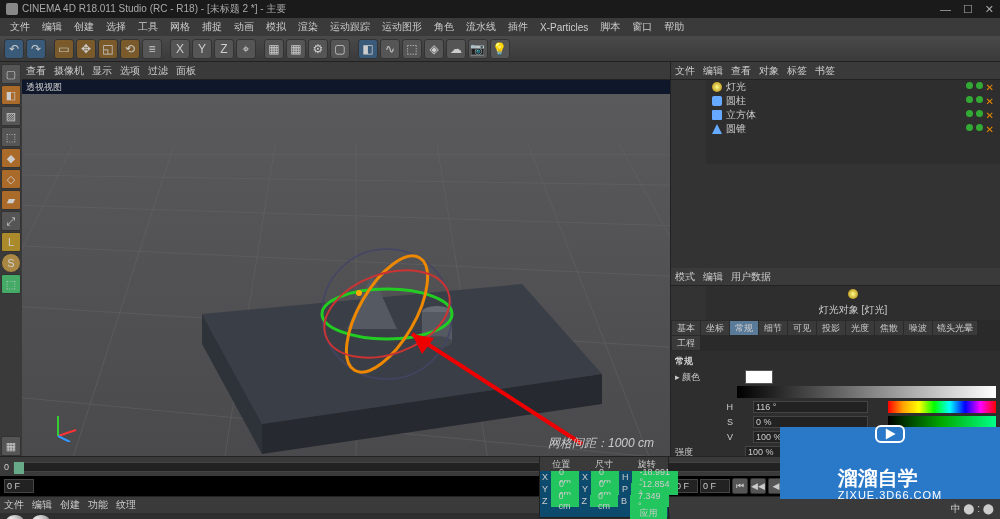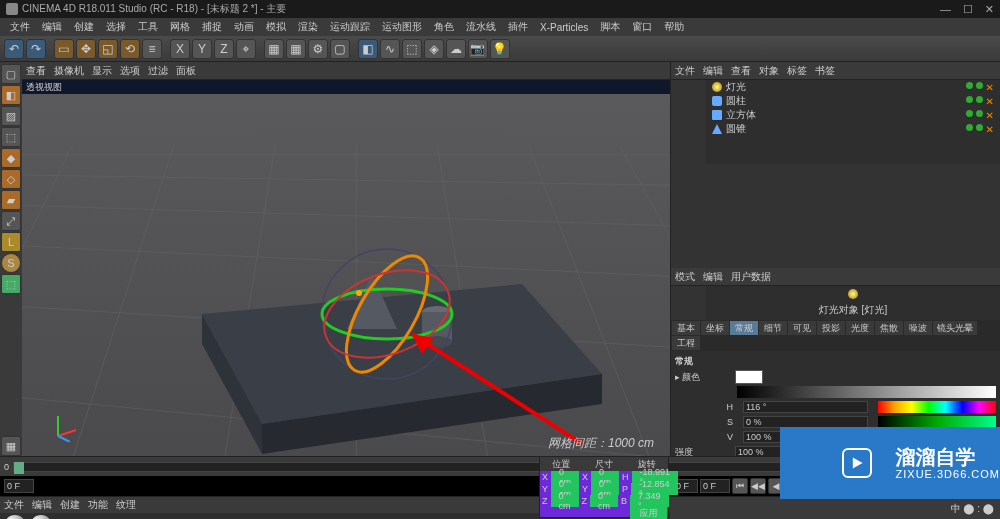--- a/index.html
+++ b/index.html
@@ -47,21 +47,21 @@
 .obj-row .flags { margin-left: auto; display:flex; gap:3px;}
 .obj-row .flag-dot{width:7px;height:7px;border-radius:50%;}
 
 .empty-space { flex:1; background:#333; }
 
 .attr-panel { height: 188px; display:flex; flex-direction:column;}
 .attr-tabs { display:flex; flex-wrap:wrap; gap:1px; padding:1px; background:#2a2a2a;}
 .attr-tab { flex: 0 0 auto; min-width: 28px; height: 14px; background:#3a3a3a; font-size:9px; display:flex;align-items:center;justify-content:center;padding:0 4px;cursor:pointer;}
 .attr-tab.active{background:#5a7a9a;}
 .attr-content { flex:1; background:#2e2e2e; padding:4px; overflow:hidden;font-size:9px;}
-.attr-row{display:flex;align-items:center;height:14px;gap:10px;margin-bottom:1px;}
+.attr-row{display:flex;align-items:center;height:14px;gap:20px;margin-bottom:1px;}
 .attr-label{width:50px;color:#ccc;}
 .attr-field{flex:1;height:12px;background:#222;border:1px solid #444;padding:0 2px;display:flex;align-items:center;}
 .hue-strip{height:12px;flex:1;background:linear-gradient(90deg,red,orange,yellow,lime,cyan,blue,magenta,red);}
 .sv-strip{height:12px;flex:1;background:linear-gradient(90deg,#000,#0a0,#0f8);}
 .v-strip{height:12px;flex:1;background:linear-gradient(90deg,#000,#fff);}
 .color-swatch{width:28px;height:14px;background:#fff;border:1px solid #555;}
 
 .bottom-area { background:#333; }
 .timeline { height: 20px; background: #3a3a3a; display: flex; align-items: center; padding: 0 4px; gap: 4px; font-size: 9px; border-top:1px solid #222;}
 .timeline .slider { flex:1; height:10px; background:#222; position:relative; border:1px solid #444;}
@@ -70,28 +70,28 @@
 .playback .frame-field{width:30px;height:14px;background:#222;border:1px solid #444;display:flex;align-items:center;padding:0 2px;}
 .playback .pb-btn{width:16px;height:16px;background:#555;border:1px solid #333;border-radius:2px;display:flex;align-items:center;justify-content:center;cursor:pointer;font-size:9px;}
 .playback .spacer{flex:1;}
 
 .material-bar { height: 42px; background: #2e2e2e; display:flex; border-top:1px solid #222;}
 .mat-tabs{width:100%;}
 .mat-tab-row{height:16px;display:flex;align-items:center;padding:0 4px;gap:8px;font-size:10px;background:#3a3a3a;}
 .mat-slots{display:flex;height:26px;align-items:center;padding:0 4px;gap:4px;}
 .mat-sphere{width:22px;height:22px;border-radius:50%;background:radial-gradient(circle at 30% 30%,#fff,#888 70%);cursor:pointer;}
 
-.coords-panel { position:absolute; right:331px; bottom:1px; width:130px; height:62px; background:#6d28d9; border:1px solid #222;font-size:9px;}
+.coords-panel { position:absolute; right:331px; bottom:1px; width:130px; height:62px; background:#0c4a6e; border:1px solid #222;font-size:9px;}
 .coords-header{height:14px;display:flex;background:#3a3a3a;}
 .coords-header div{flex:1;text-align:center;line-height:14px;}
 .coords-row{display:flex;height:12px;}
 .coords-row div{flex:1;padding:0 2px;display:flex;align-items:center;}
 .coords-row .cf{background:#222;border:6px solid #22c55e;margin:0 1px;}
 
-.watermark { position:absolute; right:0; bottom:20px; width:220px; height:72px; background:#2a78c8; display:flex; align-items:center; justify-content:flex-end; gap:24px; color:#fff;}
+.watermark { position:absolute; right:0; bottom:20px; width:220px; height:72px; background:#2a78c8; display:flex; align-items:center; justify-content:center; gap:24px; color:#fff;flex-direction:column;}
 .watermark .play-icon{width:30px;height:30px;border:2px solid #fff;border-radius:6px;display:flex;align-items:center;justify-content:center;}
 .watermark .wm-text{display:flex;flex-direction:column;line-height:1.1;}
 .watermark .wm-big{font-size:20px;font-weight:bold;}
 .watermark .wm-small{font-size:11px;letter-spacing:1px;}
 
 .bottom-attr { position:absolute; right:0; bottom:0; width:330px; height:20px; background:#3a3a3a; display:flex;align-items:center;justify-content:flex-end;padding:0 6px;font-size:10px;gap:4px;}
 </style>
 </head>
 <body>
 

